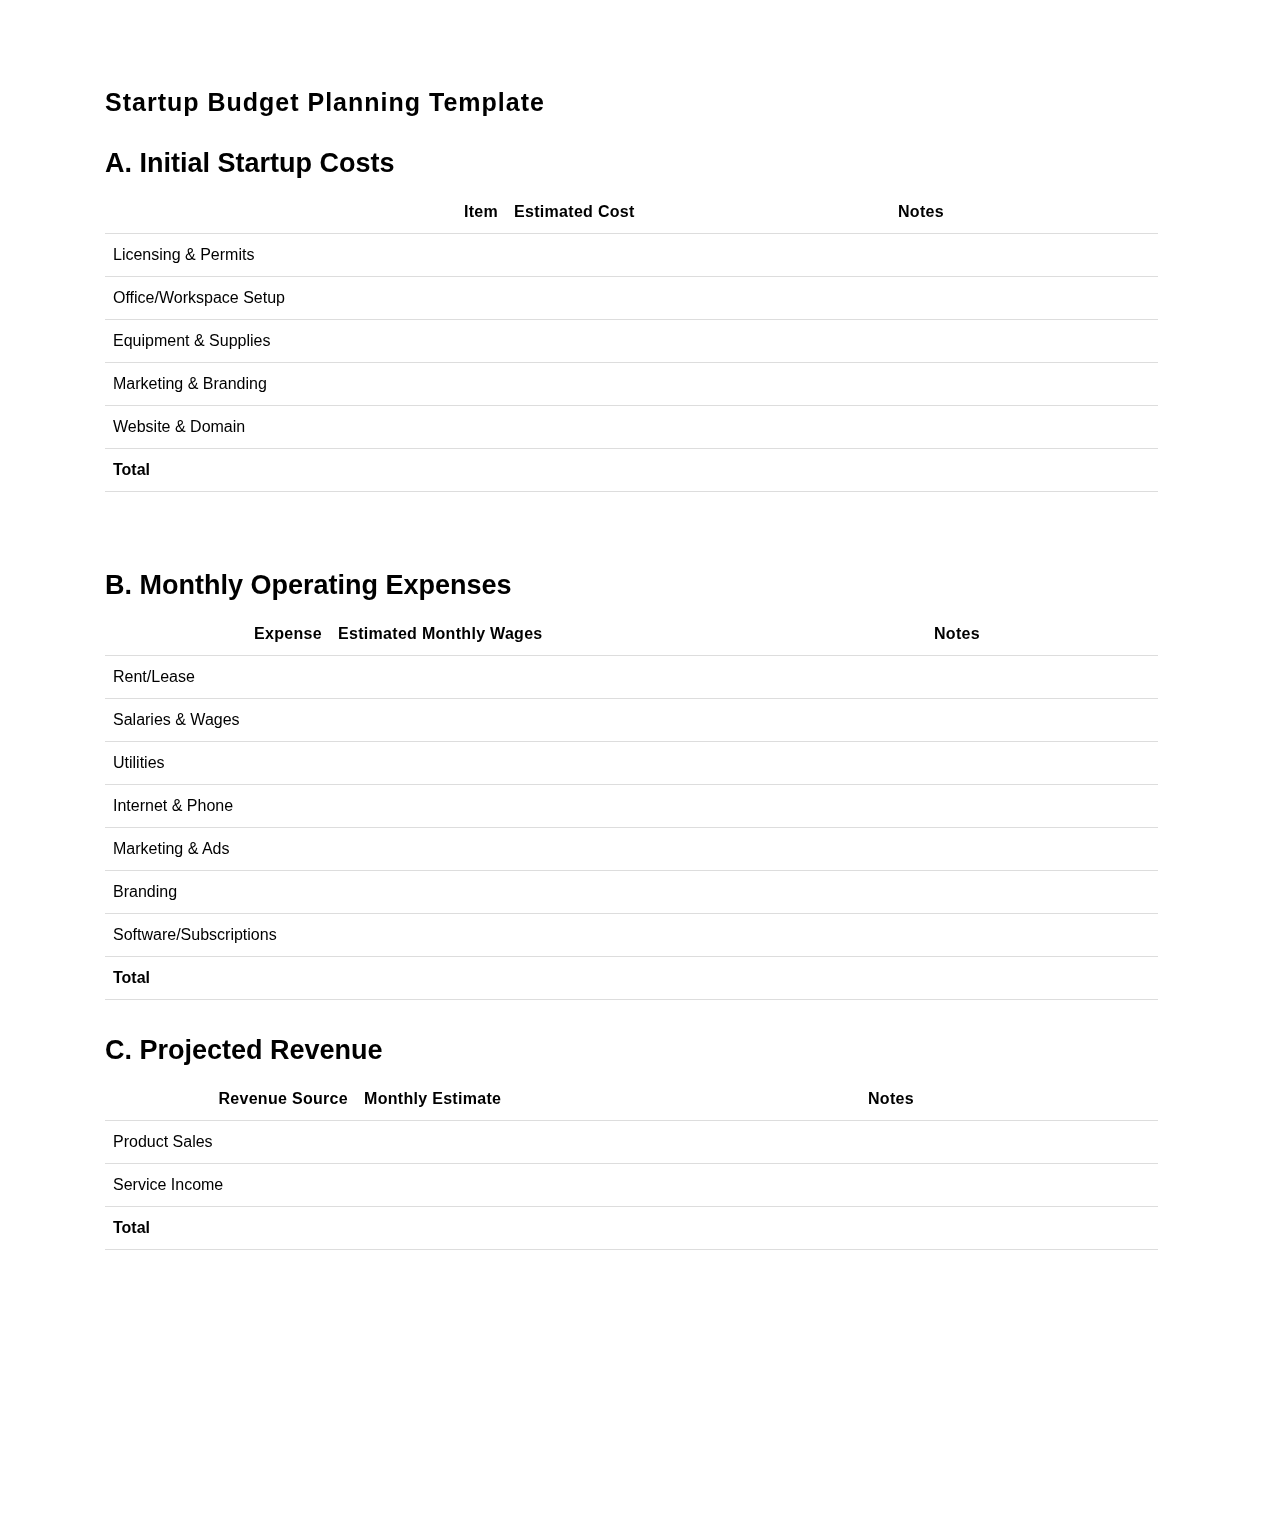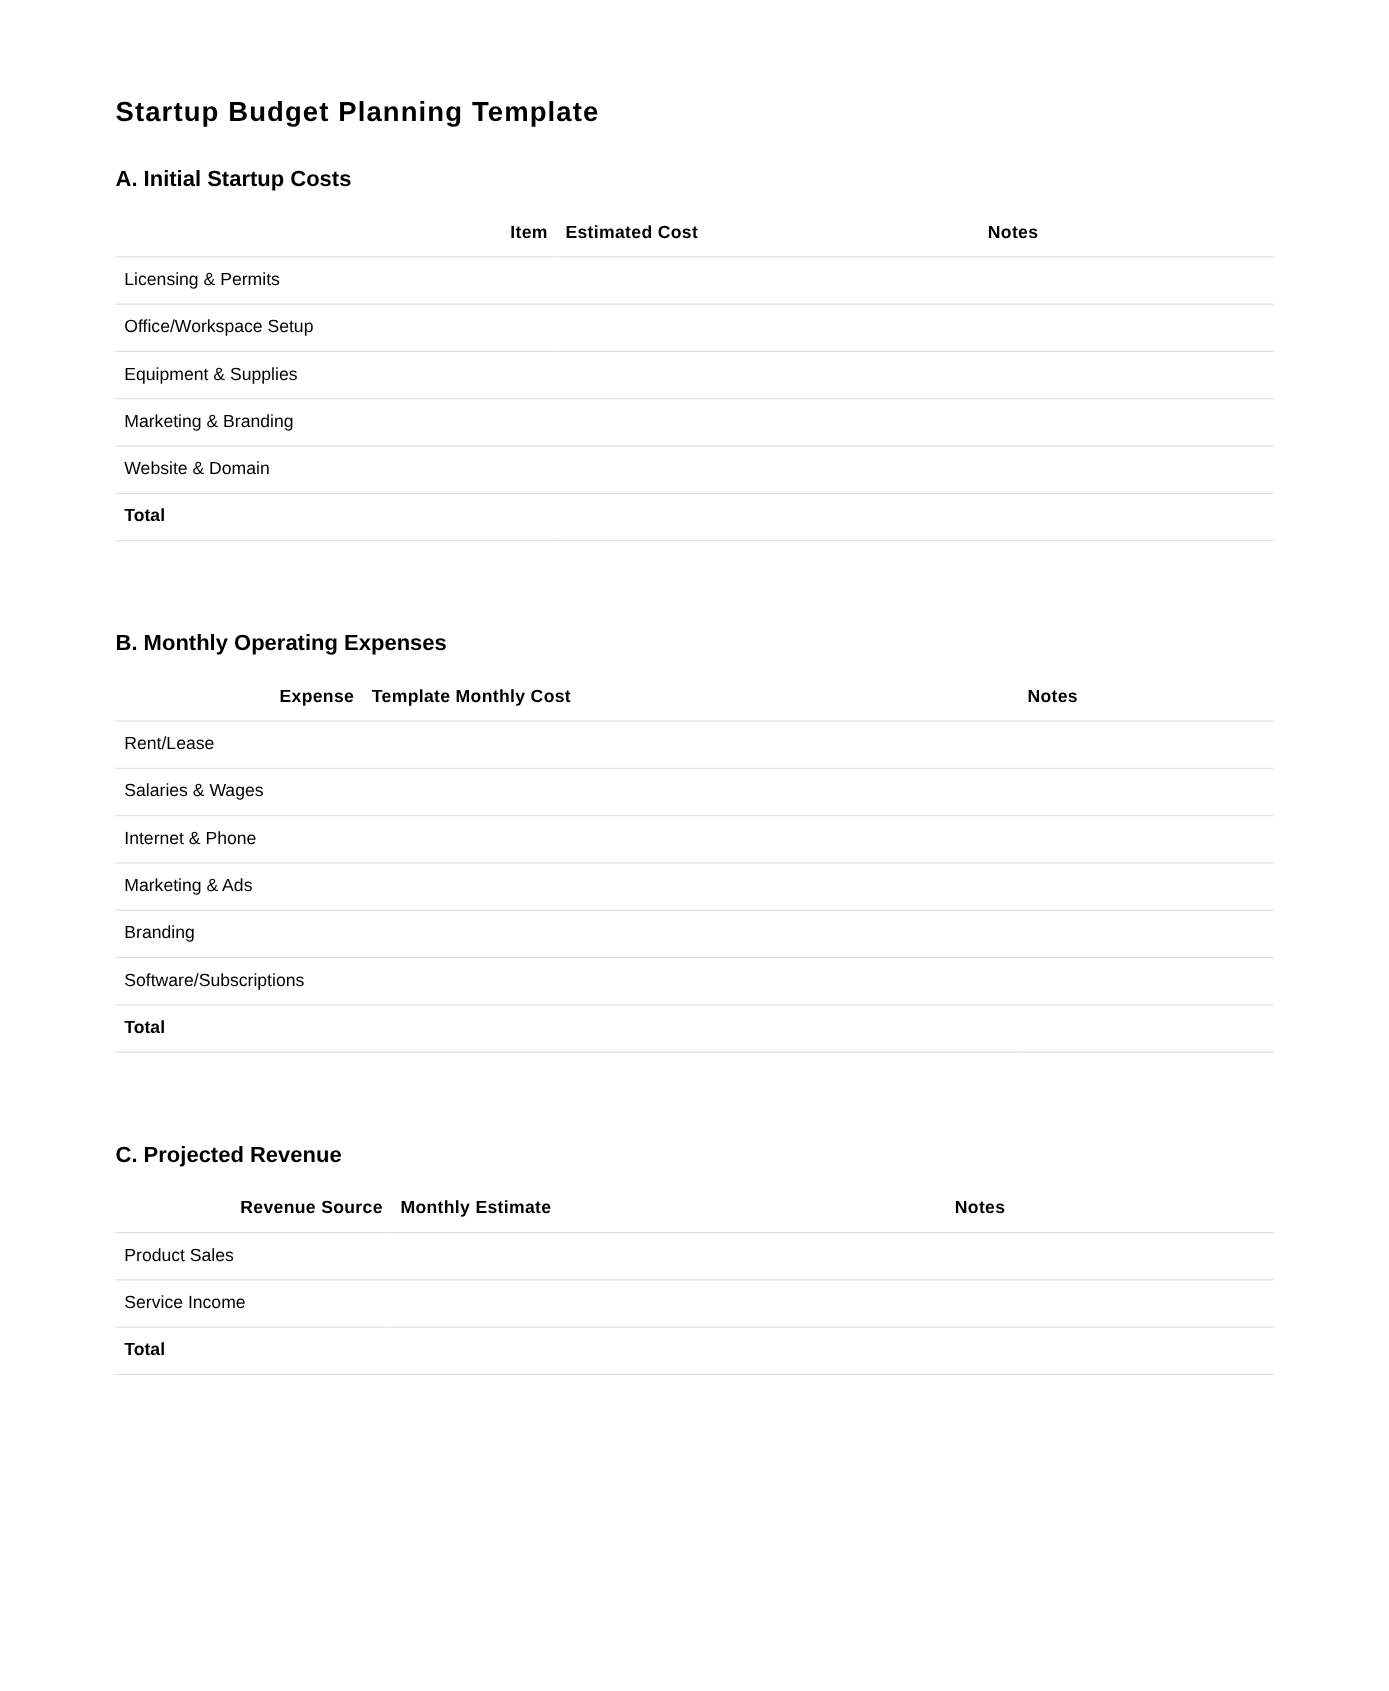--- a/index.html
+++ b/index.html
@@ -1,19 +1,19 @@
 <!DOCTYPE html>
 <html><head>
 <meta charset="utf-8">
 <style>
   html, body { margin: 0; padding: 0; background: #ffffff; }
   body { width: 1263px; height: 1537px; font-family: "Liberation Sans", sans-serif; color: #000; }
   .page { position: absolute; left: 105px; top: 0; width: 1053px; }
   h1 { position: absolute; left: 0; top: 82px; margin: 0; font-size: 25px; font-weight: bold; letter-spacing: 1px; line-height: 40px; white-space: nowrap; }
-  h2 { position: absolute; left: 0; margin: 0; font-size: 20px; font-weight: bold; line-height: 24px; white-space: nowrap; }
+  h2 { position: absolute; left: 0; margin: 0; font-size: 27px; font-weight: bold; line-height: 24px; white-space: nowrap; }
   table { position: absolute; left: 0; width: 1053px; border-collapse: collapse; table-layout: fixed; }
   th { font-size: 16px; font-weight: bold; height: 43px; padding: 0 8px; text-align: left; border-bottom: 1px solid #dddddd; letter-spacing: 0.3px; }
   th.first { text-align: right; }
   td { font-size: 16px; height: 42px; padding: 0 8px; border-bottom: 1px solid #dddddd; }
   td.total { font-weight: bold; }
 </style>
 </head>
 <body>
 
 <div class="page">
@@ -70,32 +70,37 @@
   <h2 style="top:573px">B. Monthly Operating Expenses</h2>
   <table style="top:612px">
     <colgroup>
         <col style="width:225px">
         <col style="width:596px">
         <col style="width:232px">
       </colgroup>
     <thead>
       <tr>
         <th class="first">Expense</th>
-        <th>Template Monthly Cost</th>
+        <th>Estimated Monthly Wages</th>
         <th>Notes</th>
       </tr>
     </thead>
     <tbody>
       <tr>
           <td>Rent/Lease</td>
           <td></td>
           <td></td>
         </tr>
       <tr>
           <td>Salaries &amp; Wages</td>
+          <td></td>
+          <td></td>
+        </tr>
+      <tr>
+          <td>Utilities</td>
           <td></td>
           <td></td>
         </tr>
       <tr>
           <td>Internet &amp; Phone</td>
           <td></td>
           <td></td>
         </tr>
       <tr>
           <td>Marketing &amp; Ads</td>

